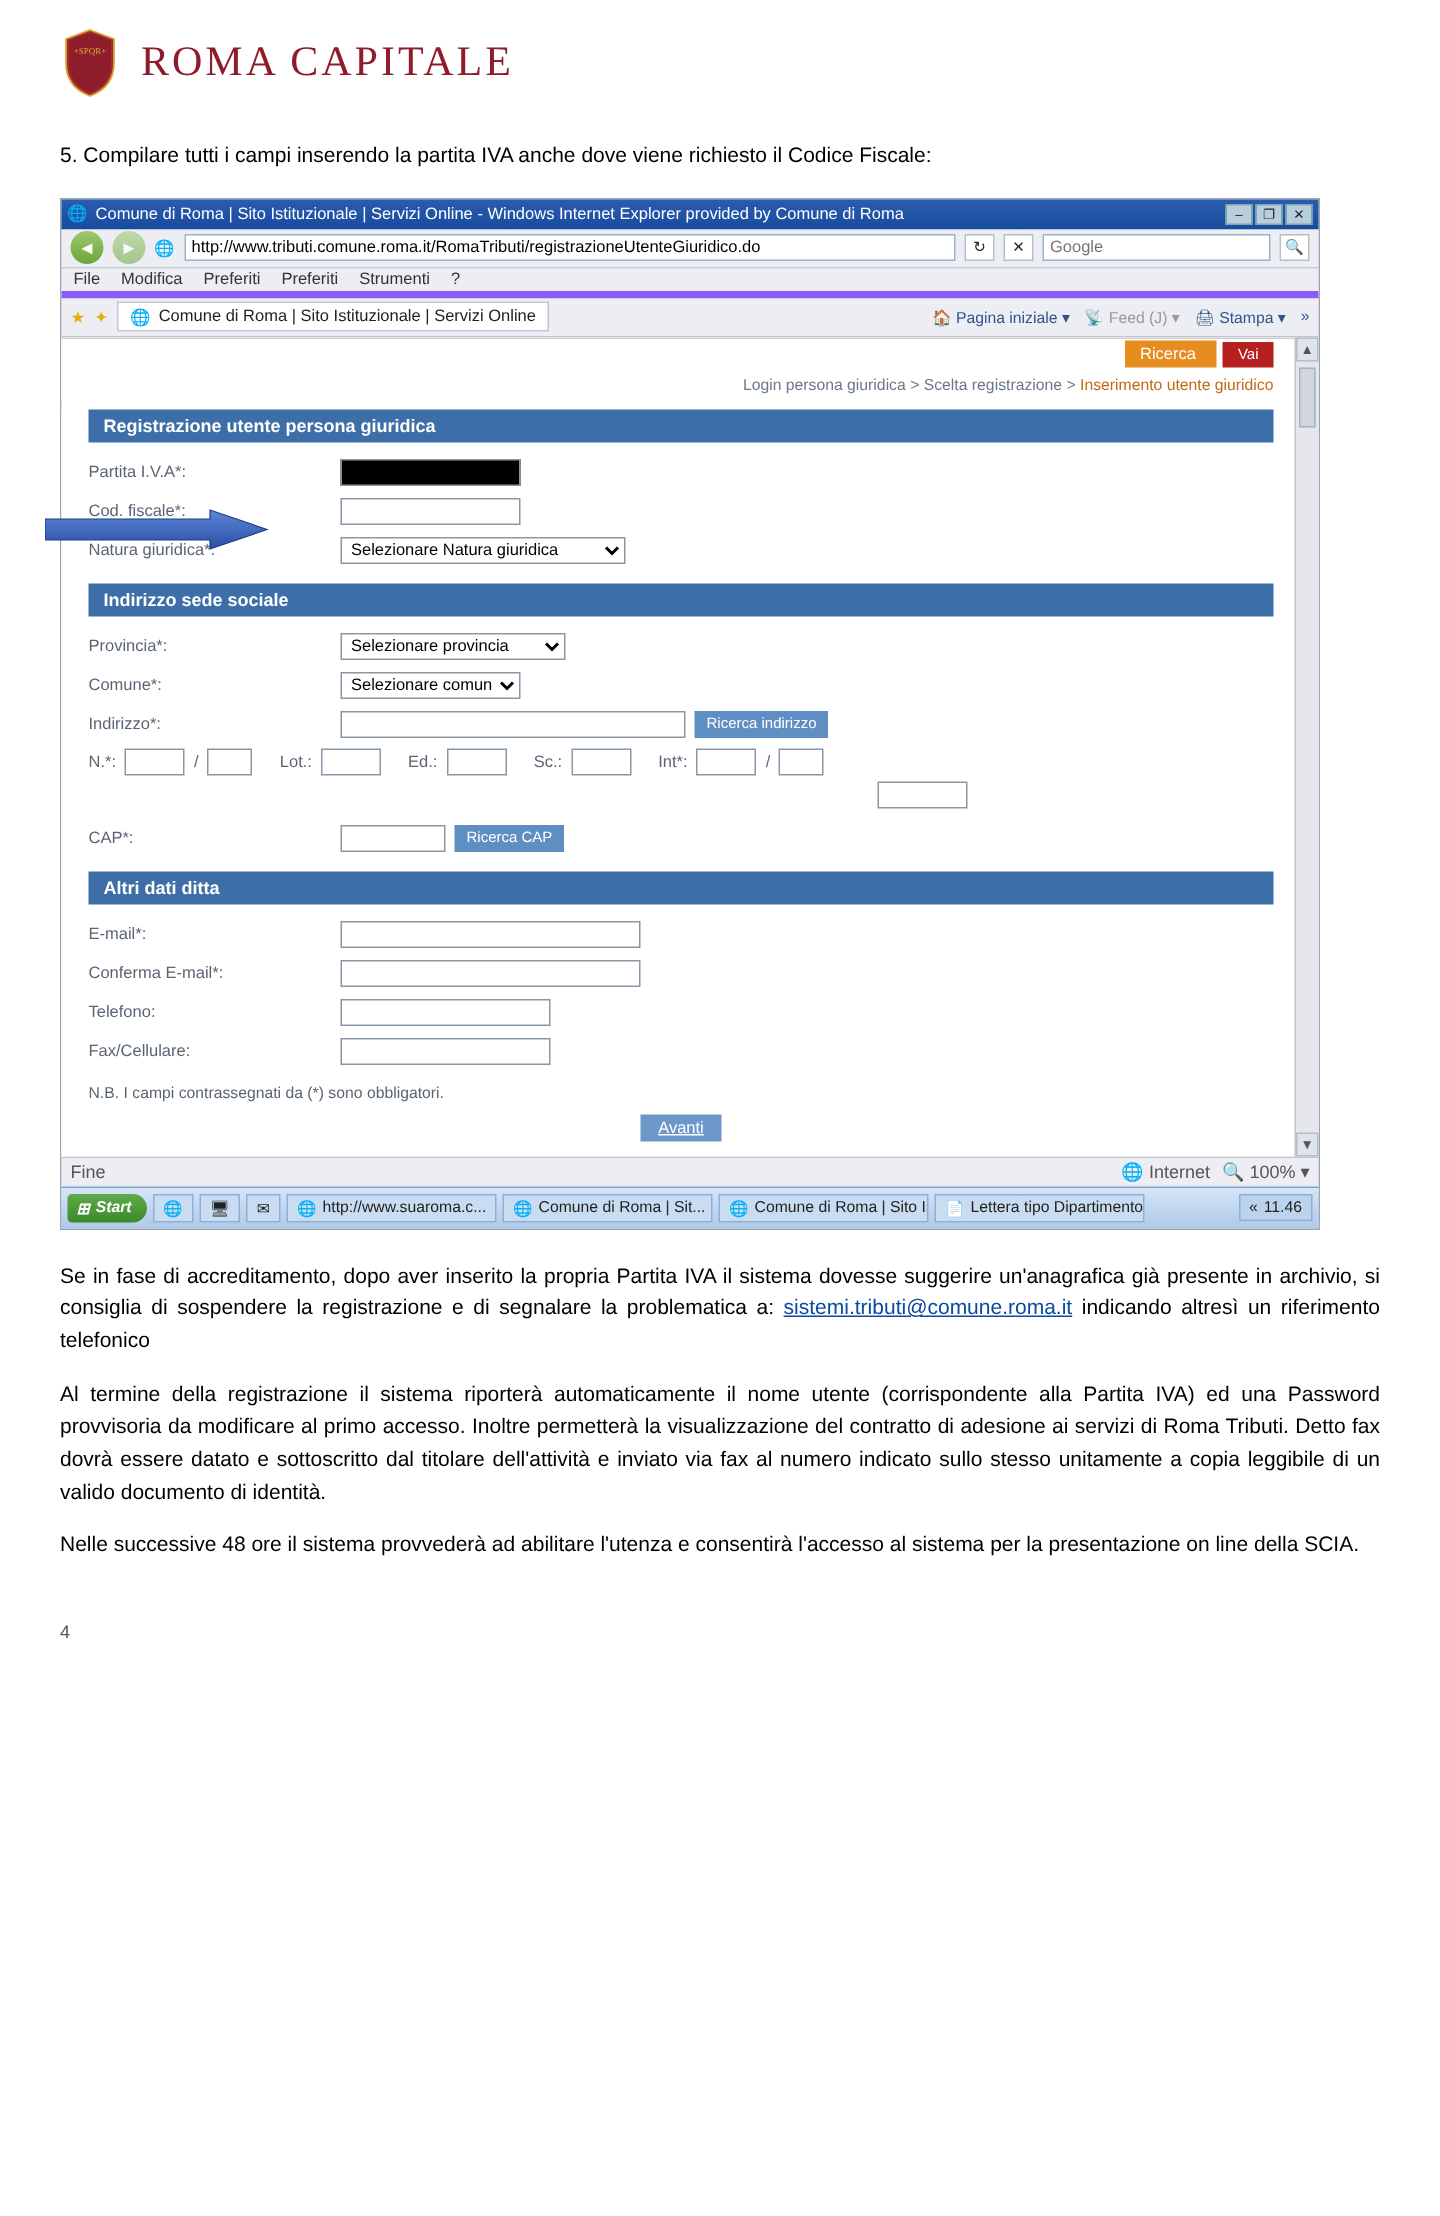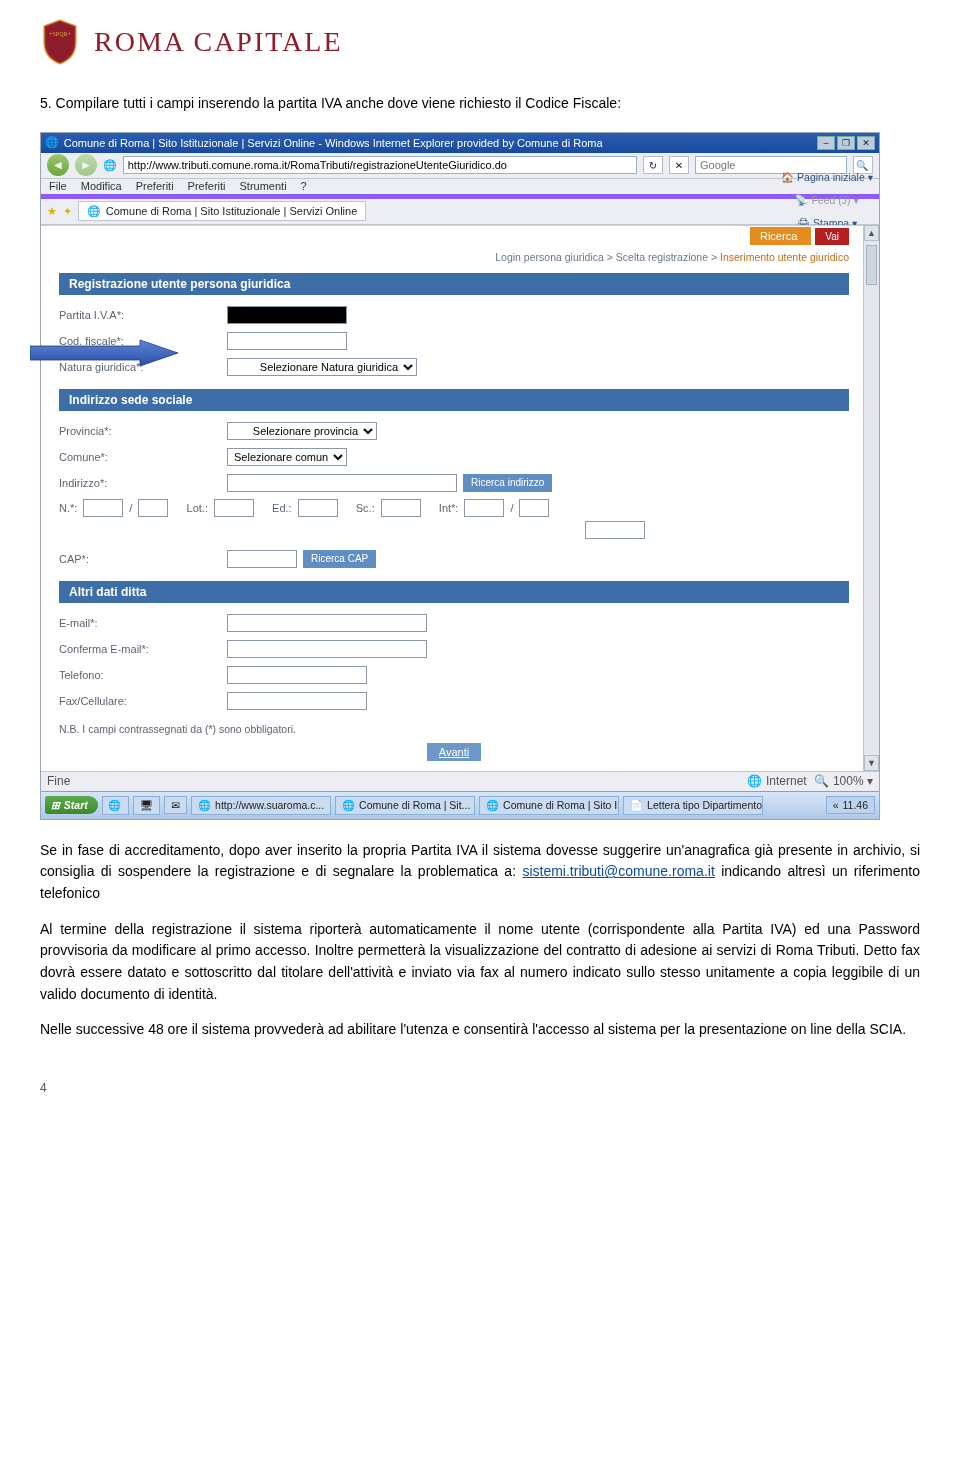--- a/index.html
+++ b/index.html
@@ -44,21 +44,21 @@
   .titlebar .tright { display: flex; gap: 2px; }
   .winbtn { width: 18px; height: 14px; background: #bcd; border: 1px solid #7aa; display:flex; align-items:center; justify-content:center; font-size:9px; color:#123; }
 
   .toolbar-row { display:flex; align-items:center; gap:6px; background:#eceef3; border-bottom:1px solid #c0c6d0; height:26px; padding:0 6px; }
   .toolbar-row input.url { flex:1; height:18px; border:1px solid #9db0c8; background:#fff; font-size:11px; padding:0 4px; }
   .icon-box { width:20px; height:18px; border:1px solid #b5bdc8; background:#fff; display:flex; align-items:center; justify-content:center; font-size:10px; }
   .nav-arrow { width:22px; height:22px; border-radius:50%; background:linear-gradient(#9ec86d,#6aa63a); color:#fff; display:flex; align-items:center; justify-content:center; font-size:12px; }
   .menubar { display:flex; gap:14px; background:#eceef3; border-bottom:5px solid #8b5cf6; height:20px; padding:0 8px; align-items:center; font-size:11px; color:#333; }
   .tabrow { display:flex; align-items:center; justify-content:space-between; background:#eceef3; border-bottom:1px solid #c0c6d0; height:26px; padding:0 6px; }
   .tab { display:flex; align-items:center; gap:5px; height:20px; background:#fff; border:1px solid #c0c6d0; padding:0 8px; font-size:11px; }
-  .tabrow-right { display:flex; gap:10px; align-items:center; font-size:10.5px; color:#305489;flex-direction:column; }
+  .tabrow-right { display:flex; gap:10px; align-items:center; font-size:10.5px; color:#305489; }
 
   .content-area { display:flex; background:#fff; }
   .content-scroll { flex:1; padding:0; }
   .scrollbar-v { width:16px; background:#e5e7ec; border-left:1px solid #c0c6d0; display:flex; flex-direction:column; }
   .scrollbar-v .sb-btn { height:16px; background:#dfe3ea; border:1px solid #b5bdc8; display:flex; align-items:center; justify-content:center; font-size:9px; color:#555; }
   .scrollbar-v .sb-track { flex:1; position:relative; }
   .scrollbar-v .sb-thumb { position:absolute; top:4px; left:2px; right:2px; height:40px; background:#cfd6e0; border:1px solid #a8b2c1; }
 
   .orange-strip { display:flex; justify-content:flex-end; align-items:center; height:22px; background:#fff; border-top:1px solid #d0d0d0; }
   .orange-strip .ricerca-tab { background:#e78c1e; color:#fff; padding:3px 14px 3px 10px; font-size:11px; }
@@ -67,21 +67,21 @@
   .crumb-bar { text-align:right; font-size:10.5px; color:#6b7788; padding:4px 14px; background:#fff; }
   .crumb-bar .current { color:#c06a12; }
 
   .form-zone { background:#fff; padding:0 14px 10px 18px; }
   .form-h { background:#3e6ea8; color:#fff; font-weight:bold; font-size:12px; padding:4px 10px; margin:6px 0 8px 0; }
   .form-sub { background:#3e6ea8; color:#fff; font-weight:bold; font-size:12px; padding:4px 10px; margin:10px 0 8px 0; }
   .frow { display:flex; align-items:center; min-height:24px; margin:2px 0; font-size:11px; color:#5b6572; }
   .flabel { width:168px; }
   .finput { height:18px; border:1px solid #8a97a7; background:#fff; width:150px; }
   .finput.blk { background:#000; }
-  .fsel { height:18px; border:1px solid #8a97a7; background:#fff; font-size:11px; padding:0 2px;text-align:right; }
+  .fsel { height:18px; border:1px solid #8a97a7; background:#fff; font-size:11px; padding:0 2px; }
   .btn-mini { height:18px; background:#5f8ec3; color:#fff; border:none; font-size:10px; padding:0 8px; margin-left:6px; }
   .numrow { display:flex; align-items:center; gap:6px; font-size:11px; color:#5b6572; margin:4px 0; }
   .numrow input { width:40px; height:18px; border:1px solid #8a97a7; background:#fff; }
   .note { font-size:10.5px; color:#5b6572; margin-top:10px; }
   .avanti-wrap { text-align:center; margin-top:8px; }
   .avanti { background:#6c97c9; color:#fff; border:none; font-size:11px; padding:3px 12px;text-decoration:underline; }
 
   .statusbar { display:flex; justify-content:space-between; align-items:center; height:20px; background:#eceef3; border-top:1px solid #c0c6d0; padding:0 6px; font-size:12px; color:#555; }
   .statusbar .sright { display:flex; align-items:center; gap:8px; }
 

